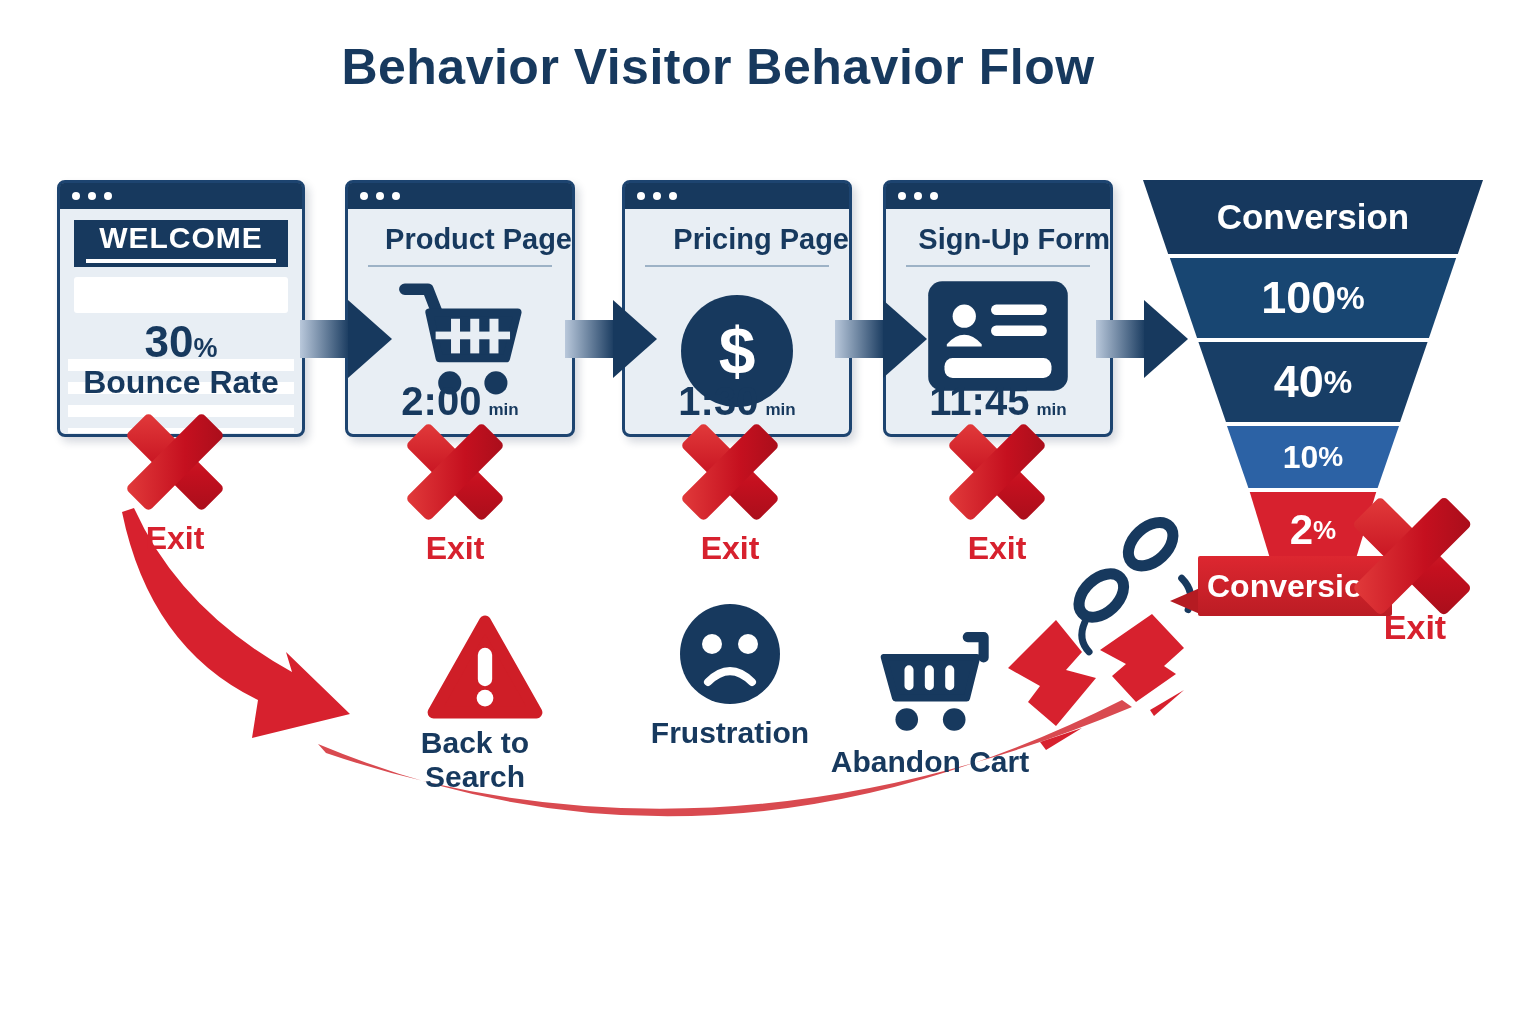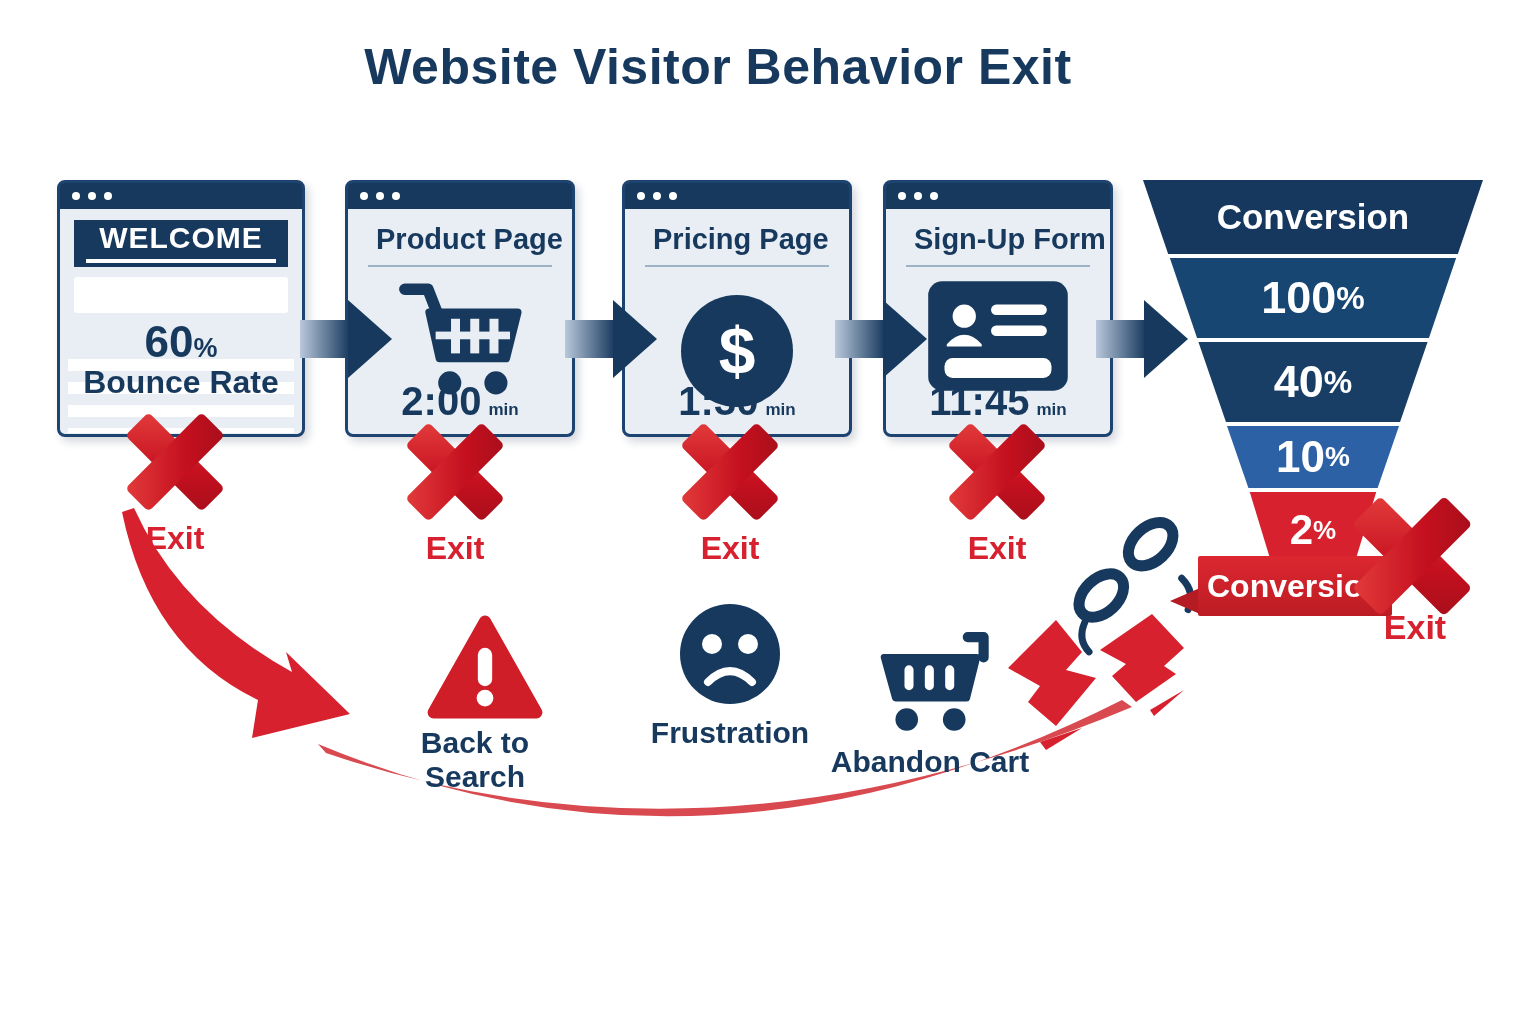--- a/index.html
+++ b/index.html
@@ -13,21 +13,21 @@
 
   
   #decor{position:absolute;left:0;top:0;width:1536px;height:1024px;pointer-events:none;}
 
   
   .window{position:absolute;top:180px;height:257px;background:#e8eef4;border:3px solid #1d4470;
           border-radius:8px;box-shadow:4px 5px 8px rgba(20,40,70,.18);box-sizing:border-box;z-index:3;}
   .winhead{height:26px;background:#17395e;border-radius:4px 4px 0 0;display:flex;align-items:center;
            padding-left:12px;gap:8px;}
   .dot{width:8px;height:8px;border-radius:50%;background:#fff;}
-  .wtitle{margin-top:14px;text-align:left;color:#17395e;font-size:29px;padding-left:28px;}
+  .wtitle{margin-top:14px;text-align:right;color:#17395e;font-size:29px;padding-left:28px;}
   .wrule{height:2px;background:#9db2c6;margin:9px 20px 0;}
   .wtime{position:absolute;bottom:10px;width:100%;text-align:center;color:#17395e;}
   .wtime .t{font-size:40px;}
   .wtime .u{font-size:17px;margin-left:7px;}
 
   
   .wbanner{margin:11px 14px 0;background:#17395e;color:#fff;text-align:center;
            font-size:30px;letter-spacing:1px;padding:1px 0 4px;}
   .wbanner .line{display:block;height:4px;background:#fff;margin:4px 12px 0;}
   .whitebar{margin:10px 14px 0;height:36px;background:#fff;border-radius:3px;}
@@ -55,21 +55,21 @@
   
   .funnel{position:absolute;left:1143px;top:180px;width:340px;height:390px;z-index:3;}
   .fseg{position:absolute;left:0;width:100%;display:flex;align-items:center;justify-content:center;
         color:#fff;}
   .fs1{top:0;height:74px;background:#16385e;clip-path:polygon(0 0,100% 0,92.6% 100%,7.4% 100%);font-size:35px;}
   .fs2{top:78px;height:80px;background:#184672;clip-path:polygon(7.9% 0,92.1% 0,84.1% 100%,15.9% 100%);}
   .fs3{top:162px;height:80px;background:#183e66;clip-path:polygon(16.3% 0,83.7% 0,75.6% 100%,24.4% 100%);}
   .fs4{top:246px;height:62px;background:#2c62a5;clip-path:polygon(24.7% 0,75.3% 0,69% 100%,31% 100%);}
   .fs5{top:312px;height:76px;background:#d7212e;clip-path:polygon(31.4% 0,68.6% 0,61.8% 100%,38.2% 100%);}
   .fseg .n{font-size:45px;}
-  .fs4 .n{font-size:44px;}
+  .fs4 .n{font-size:32px;}
   .fs5 .n{font-size:42px;}
   .fseg .p{font-size:32px;}
   .fs4 .p{font-size:28px;}
   .fs5 .p{font-size:26px;}
 
   
   .convribbon{position:absolute;left:1198px;top:556px;width:194px;height:60px;z-index:4;
               background:linear-gradient(180deg,#dd2730,#bb1c24);display:flex;align-items:center;
               justify-content:center;color:#fff;font-size:32px;border-radius:2px;}
   .convtail{position:absolute;left:1170px;top:588px;width:0;height:0;z-index:4;
@@ -91,21 +91,21 @@
   .dropbanner{position:absolute;left:534px;top:804px;width:374px;height:66px;z-index:3;
               background:linear-gradient(180deg,#d53035 0%,#bc1e25 70%,#a8191f 100%);
               border-radius:10px 10px 14px 14px;display:flex;align-items:center;justify-content:center;
               color:#fff;font-size:37px;box-shadow:0 4px 8px rgba(120,0,0,.25);}
 </style>
 </head>
 <body>
 
 <div id="canvas">
 
-  <h1 class="title">Website Visitor Behavior Exit</h1>
+  <h1 class="title">Behavior Visitor Behavior Flow</h1>
 
   <svg id="decor" viewBox="0 0 1536 1024">
     <path d="M122 512 Q150 648 258 700 L252 738 L350 714 L286 652 L292 672 Q180 610 134 508 Z" fill="#d7212e"></path>
     <path d="M318 744 Q710 908 1122 700 L1132 707 Q710 884 326 753 Z" fill="#d94a50"></path>
     <g fill="#d7212e">
       <polygon points="1008,668 1056,620 1082,652 1066,670 1096,678 1056,726 1028,702 1040,686"></polygon>
       <polygon points="1100,650 1152,614 1184,648 1164,666 1176,674 1136,702 1112,676 1126,664"></polygon>
       <polygon points="1040,742 1082,728 1046,750"></polygon>
       <polygon points="1150,710 1184,690 1154,716"></polygon>
     </g>
@@ -124,21 +124,21 @@
       <span class="dot"></span>
       <span class="dot"></span>
     </div>
     <div class="wbanner">
       <span>WELCOME</span>
       <i class="line"></i>
     </div>
     <div class="whitebar"></div>
     <div class="stripes"></div>
     <div class="stat">
-      <span class="n">60</span><span class="p">%</span><span class="s"> Bounce Rate</span>
+      <span class="n">30</span><span class="p">%</span><span class="s"> Bounce Rate</span>
     </div>
   </div>
 
   <div class="window" style="left:345px;width:230px;">
     <div class="winhead">
       <span class="dot"></span>
       <span class="dot"></span>
       <span class="dot"></span>
     </div>
     <div class="wtitle">Product Page</div>

